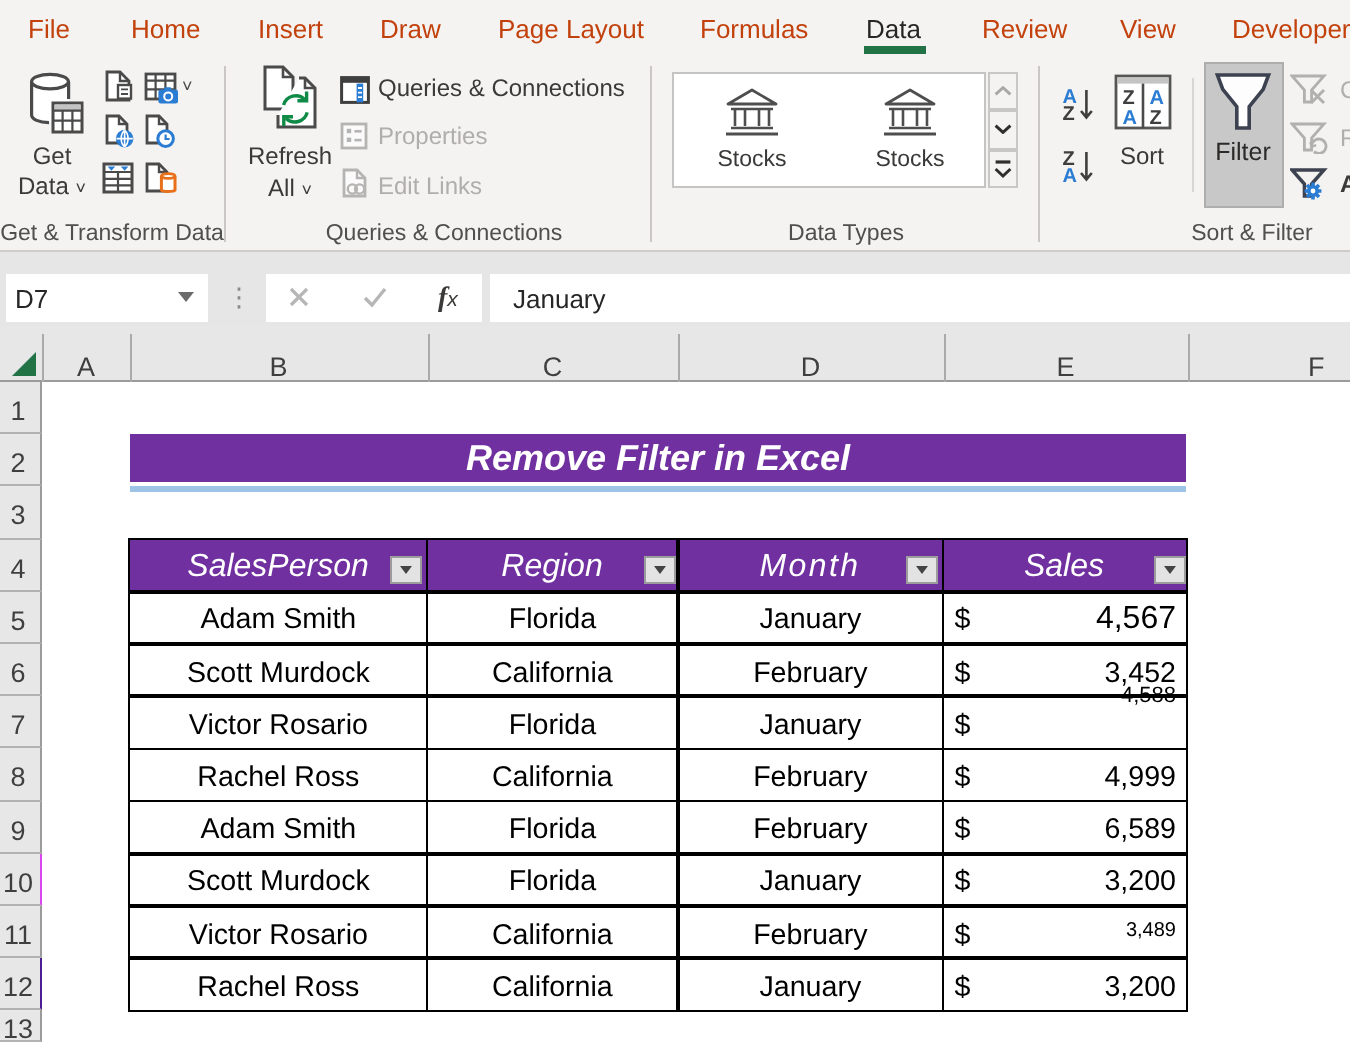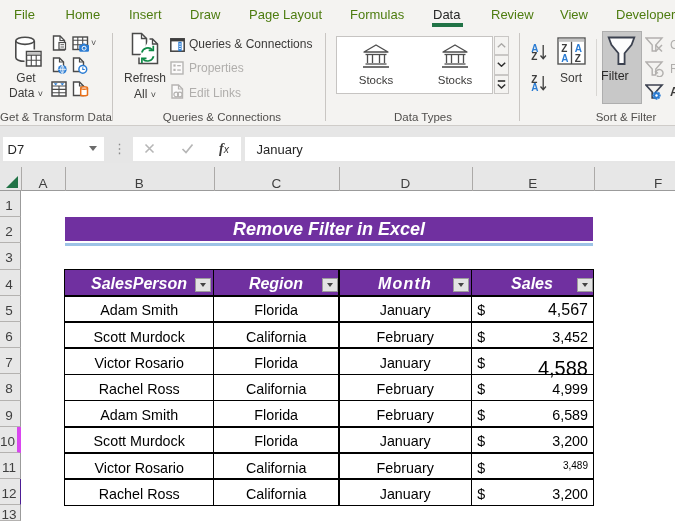--- a/index.html
+++ b/index.html
@@ -1,28 +1,28 @@
 <!DOCTYPE html>
 <html><head><meta charset="utf-8"><style>
 html,body{margin:0;padding:0}
 body{width:675px;height:521px;position:relative;overflow:hidden;background:#fff;
 font-family:"Liberation Sans",sans-serif;-webkit-font-smoothing:antialiased}
 .abs{position:absolute}
 .ctr{display:flex;align-items:center;justify-content:center}
-.tab{position:absolute;top:0;height:29px;line-height:29.5px;font-size:13px;color:#4d7c0f;white-space:nowrap}
+.tab{position:absolute;top:0;height:29px;line-height:29.5px;font-size:13px;color:#c2410c;white-space:nowrap}
 .glabel{position:absolute;top:111px;font-size:11.5px;color:#514f4d;text-align:center;white-space:nowrap}
 .vsep{position:absolute;top:33px;height:88px;width:1px;background:#c9c6c3}
 .ritem{position:absolute;font-size:12px;color:#3b3a39;white-space:nowrap}
 .gray{color:#b0aeac}
 .colhdr{position:absolute;top:163px;height:28px;font-size:13.5px;color:#3f3f3f;display:flex;align-items:flex-end;justify-content:center;padding-bottom:0px;box-sizing:border-box}
 .rowhdr{position:absolute;left:0;width:21px;font-size:13.5px;color:#3f3f3f;display:flex;align-items:center;justify-content:center;padding-top:4px;padding-right:2px}
 .hline{position:absolute;background:#000;height:1.5px}
 .vline{position:absolute;background:#000;width:1.5px}
 .cellt{position:absolute;font-size:14.3px;color:#000000;white-space:nowrap;transform:translateX(-50%)}
-.hdrt{position:absolute;font-size:16px;font-weight:bold;font-style:italic;color:#fff;white-space:nowrap;transform:translateX(-50%)}
+.hdrt{position:absolute;font-size:16px;font-weight:normal;font-style:italic;color:#fff;white-space:nowrap;transform:translateX(-50%)}
 .drop{position:absolute;width:16px;height:14.5px;background:#e3e3e3;border:1px solid #9c9c9c;box-sizing:border-box;display:flex;align-items:center;justify-content:center}
 </style></head>
 <body>
 
 <div class="abs" style="left:0;top:0;width:675px;height:27px;background:#f4f3f1"></div>
 <div class="tab" style="left:14px">File</div>
 <div class="tab" style="left:65.5px">Home</div>
 <div class="tab" style="left:129px">Insert</div>
 <div class="tab" style="left:190px">Draw</div>
 <div class="tab" style="left:249px">Page Layout</div>
@@ -186,21 +186,21 @@
   <text x="17.8" y="14.8" font-size="10" font-weight="bold" fill="#2b7cd3" font-family="Liberation Sans">A</text>
   <text x="17.8" y="25" font-size="10" font-weight="bold" fill="#3e3e3e" font-family="Liberation Sans">Z</text>
 </svg>
 <div class="abs" style="left:546px;top:71px;width:50px;text-align:center;font-size:12px;color:#3b3a39">Sort</div>
 <div class="abs" style="left:596px;top:39px;width:1px;height:57px;background:#d8d6d3"></div>
 
 <div class="abs" style="left:601.5px;top:31px;width:40px;height:73px;background:#c8c8c8;border:1px solid #aeaeae;box-sizing:border-box"></div>
 <svg class="abs" style="left:607px;top:36px" width="29" height="29" viewBox="0 0 29 29">
   <path d="M1.7 1.5 H27.3 L24.6 8.7 L17.6 17.3 V28 H11.4 V17.3 L4.4 8.7 Z" fill="#fdfdfd" stroke="#3c4250" stroke-width="1.8" stroke-linejoin="miter"></path>
 </svg>
-<div class="abs" style="left:601px;top:69px;width:41px;font-size:12.5px;color:#2b2a29">Filter</div>
+<div class="abs" style="left:601px;top:69px;width:41px;text-align:center;font-size:12.5px;color:#2b2a29">Filter</div>
 
 <svg class="abs" style="left:645px;top:36.5px" width="30" height="16" viewBox="0 0 30 16">
   <path d="M1 1 H17 L10.8 8 V14 H7.2 V8 Z" fill="none" stroke="#b2b0ae" stroke-width="1.4"></path>
   <path d="M10.5 8 L17 14.5 M17 8 L10.5 14.5" stroke="#b2b0ae" stroke-width="1.5"></path>
 </svg>
 <div class="ritem gray" style="left:670px;top:38px">Cl</div>
 <svg class="abs" style="left:645px;top:60.5px" width="30" height="16" viewBox="0 0 30 16">
   <path d="M1 1 H17 L10.8 8 V14 H7.2 V8 Z" fill="none" stroke="#b2b0ae" stroke-width="1.4"></path>
   <path d="M10.8 12.2 a3.6 3.6 0 1 1 1.2 2.6" fill="none" stroke="#b2b0ae" stroke-width="1.4"></path>
   <path d="M10.2 10 l0.6 2.4 2.3-0.8" fill="none" stroke="#b2b0ae" stroke-width="1.2"></path>
@@ -258,21 +258,21 @@
 <div id="rows">
     <div class="rowhdr" style="top:191px;height:26.2px;border-bottom:1px solid #b4b2b0;border-right:1px solid #9b9b9b;box-sizing:border-box;background:#e7e7e7">1</div>
     <div class="rowhdr" style="top:217.2px;height:26.2px;border-bottom:1px solid #b4b2b0;border-right:1px solid #9b9b9b;box-sizing:border-box;background:#e7e7e7">2</div>
     <div class="rowhdr" style="top:243.4px;height:26.2px;border-bottom:1px solid #b4b2b0;border-right:1px solid #9b9b9b;box-sizing:border-box;background:#e7e7e7">3</div>
     <div class="rowhdr" style="top:269.6px;height:26.2px;border-bottom:1px solid #b4b2b0;border-right:1px solid #9b9b9b;box-sizing:border-box;background:#e7e7e7">4</div>
     <div class="rowhdr" style="top:295.8px;height:26.2px;border-bottom:1px solid #b4b2b0;border-right:1px solid #9b9b9b;box-sizing:border-box;background:#e7e7e7">5</div>
     <div class="rowhdr" style="top:322px;height:26.2px;border-bottom:1px solid #b4b2b0;border-right:1px solid #9b9b9b;box-sizing:border-box;background:#e7e7e7">6</div>
     <div class="rowhdr" style="top:348.2px;height:26.2px;border-bottom:1px solid #b4b2b0;border-right:1px solid #9b9b9b;box-sizing:border-box;background:#e7e7e7">7</div>
     <div class="rowhdr" style="top:374.4px;height:26.2px;border-bottom:1px solid #b4b2b0;border-right:1px solid #9b9b9b;box-sizing:border-box;background:#e7e7e7">8</div>
     <div class="rowhdr" style="top:400.6px;height:26.2px;border-bottom:1px solid #b4b2b0;border-right:1px solid #9b9b9b;box-sizing:border-box;background:#e7e7e7">9</div>
-    <div class="rowhdr" style="top:426.79999999999995px;height:26.2px;border-bottom:1px solid #b4b2b0;border-right:4px solid #d946ef;box-sizing:border-box;background:#e7e7e7">10</div>
+    <div class="rowhdr" style="top:426.79999999999995px;height:26.2px;border-bottom:1px solid #b4b2b0;border-right:1px solid #d946ef;box-sizing:border-box;background:#e7e7e7">10</div>
     <div class="rowhdr" style="top:453px;height:26.2px;border-bottom:1px solid #b4b2b0;border-right:1px solid #9b9b9b;box-sizing:border-box;background:#e7e7e7">11</div>
     <div class="rowhdr" style="top:479.2px;height:26.2px;border-bottom:1px solid #b4b2b0;border-right:1px solid #4c1d95;box-sizing:border-box;background:#e7e7e7">12</div>
     <div class="rowhdr" style="top:505.4px;height:15.600000000000023px;border-bottom:1px solid #b4b2b0;border-right:1px solid #9b9b9b;box-sizing:border-box;background:#e7e7e7">13</div>
   </div>
 
 <div class="abs" style="left:64.7px;top:217.2px;width:528.8px;height:24px;background:#7030a0"></div>
 <div class="abs" style="left:64.7px;top:243px;width:528.8px;height:3.2px;background:#9dc3e6"></div>
 <div class="abs" style="left:329px;top:219px;transform:translateX(-50%);font-size:18px;font-weight:bold;font-style:italic;color:#fff;white-space:nowrap">Remove Filter in Excel</div>
 
 <div class="abs" style="left:65px;top:270px;width:528px;height:25.5px;background:#7030a0"></div>
@@ -316,21 +316,21 @@
     <div class="abs" style="right:87px;top:301px;font-size:16px">4,567</div>
     <div class="cellt" style="left:139.2px;top:328.5px">Scott Murdock</div>
     <div class="cellt" style="left:276.2px;top:328.5px">California</div>
     <div class="cellt" style="left:405.2px;top:328.5px">February</div>
     <div class="abs" style="left:477.3px;top:328.5px;font-size:14.3px">$</div>
     <div class="abs" style="right:87px;top:328.5px;font-size:14.3px">3,452</div>
     <div class="cellt" style="left:139.2px;top:354.70000000000005px">Victor Rosario</div>
     <div class="cellt" style="left:276.2px;top:354.70000000000005px">Florida</div>
     <div class="cellt" style="left:405.2px;top:354.70000000000005px">January</div>
     <div class="abs" style="left:477.3px;top:354.70000000000005px;font-size:14.3px">$</div>
-    <div class="abs" style="right:87px;top:357px;font-size:20px">4,588</div>
+    <div class="abs" style="right:87px;top:342px;font-size:11px">4,588</div>
     <div class="cellt" style="left:139.2px;top:380.90000000000003px">Rachel Ross</div>
     <div class="cellt" style="left:276.2px;top:380.90000000000003px">California</div>
     <div class="cellt" style="left:405.2px;top:380.90000000000003px">February</div>
     <div class="abs" style="left:477.3px;top:380.90000000000003px;font-size:14.3px">$</div>
     <div class="abs" style="right:87px;top:380.90000000000003px;font-size:14.3px">4,999</div>
     <div class="cellt" style="left:139.2px;top:407.1px">Adam Smith</div>
     <div class="cellt" style="left:276.2px;top:407.1px">Florida</div>
     <div class="cellt" style="left:405.2px;top:407.1px">February</div>
     <div class="abs" style="left:477.3px;top:407.1px;font-size:14.3px">$</div>
     <div class="abs" style="right:87px;top:407.1px;font-size:14.3px">6,589</div>

